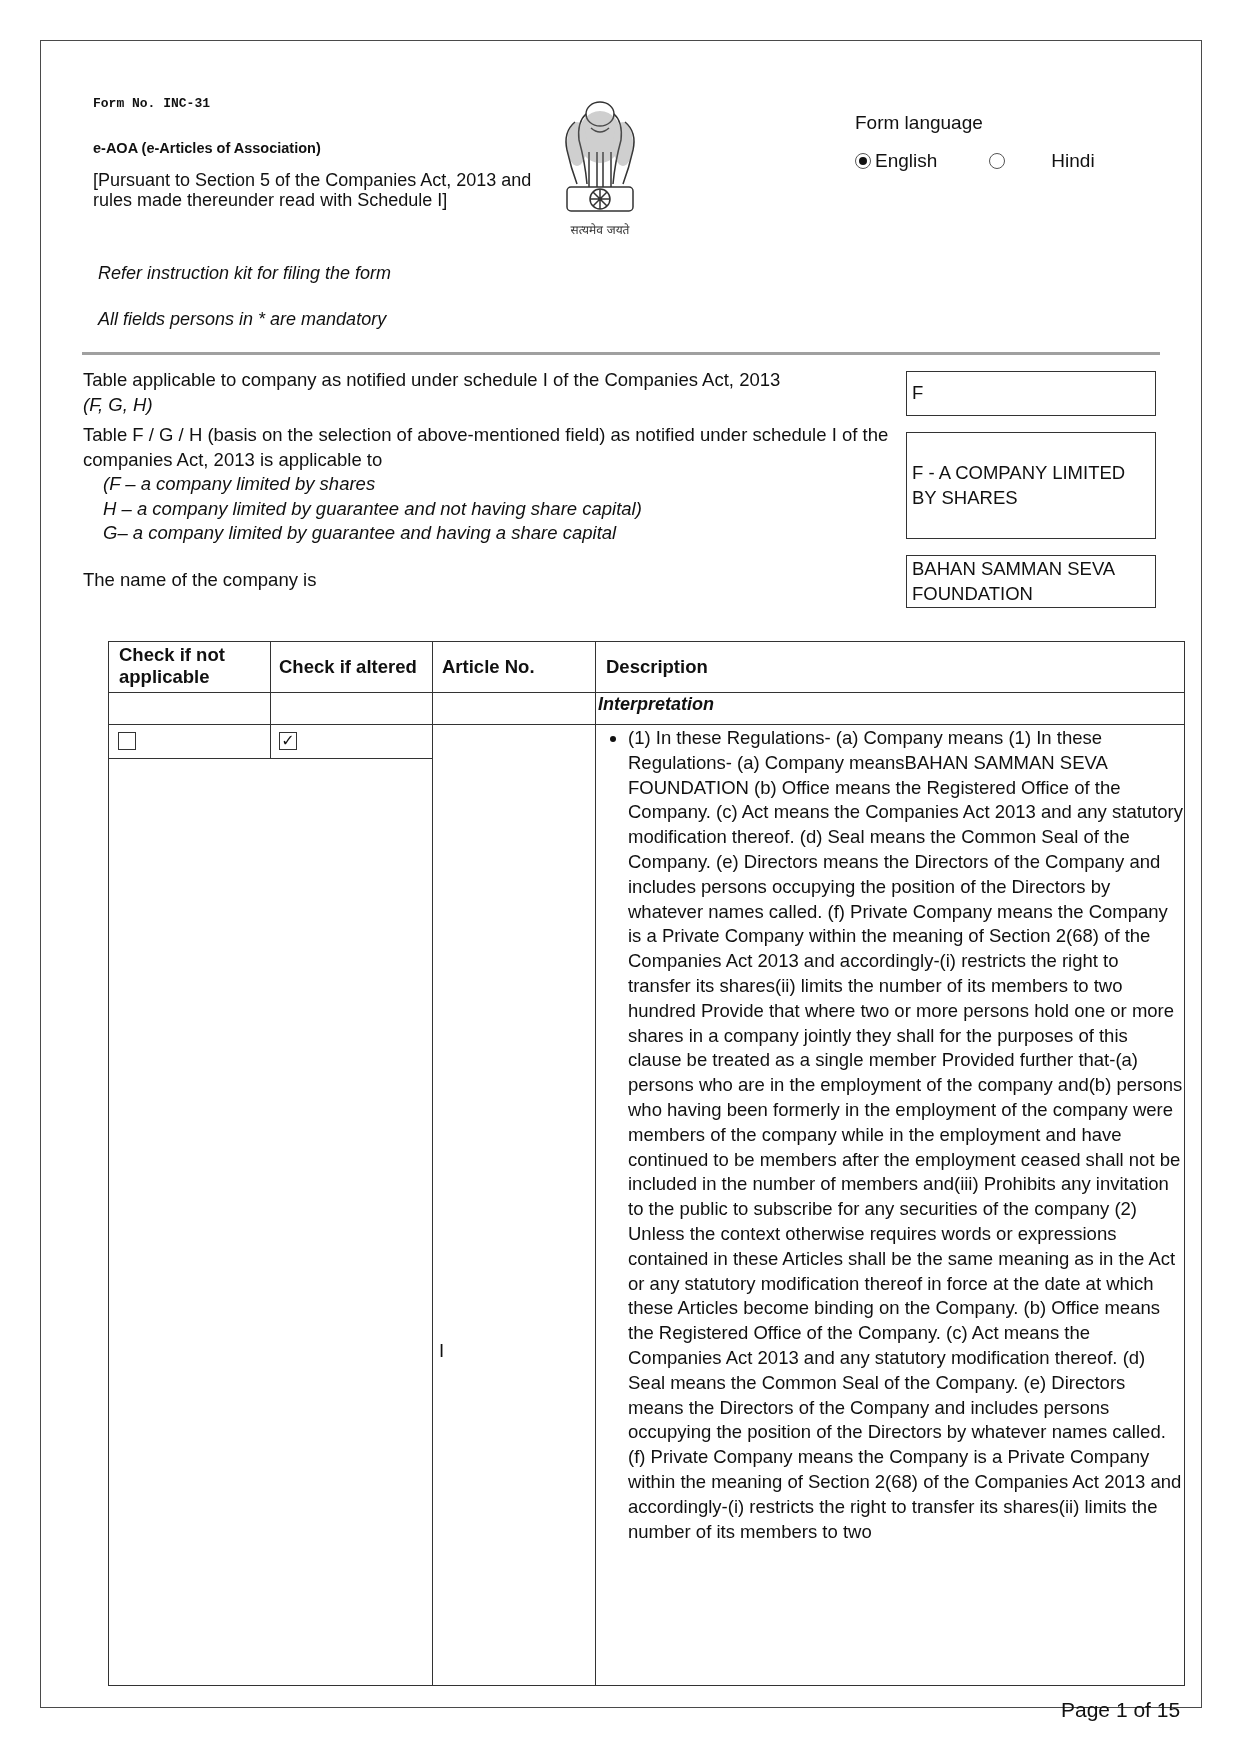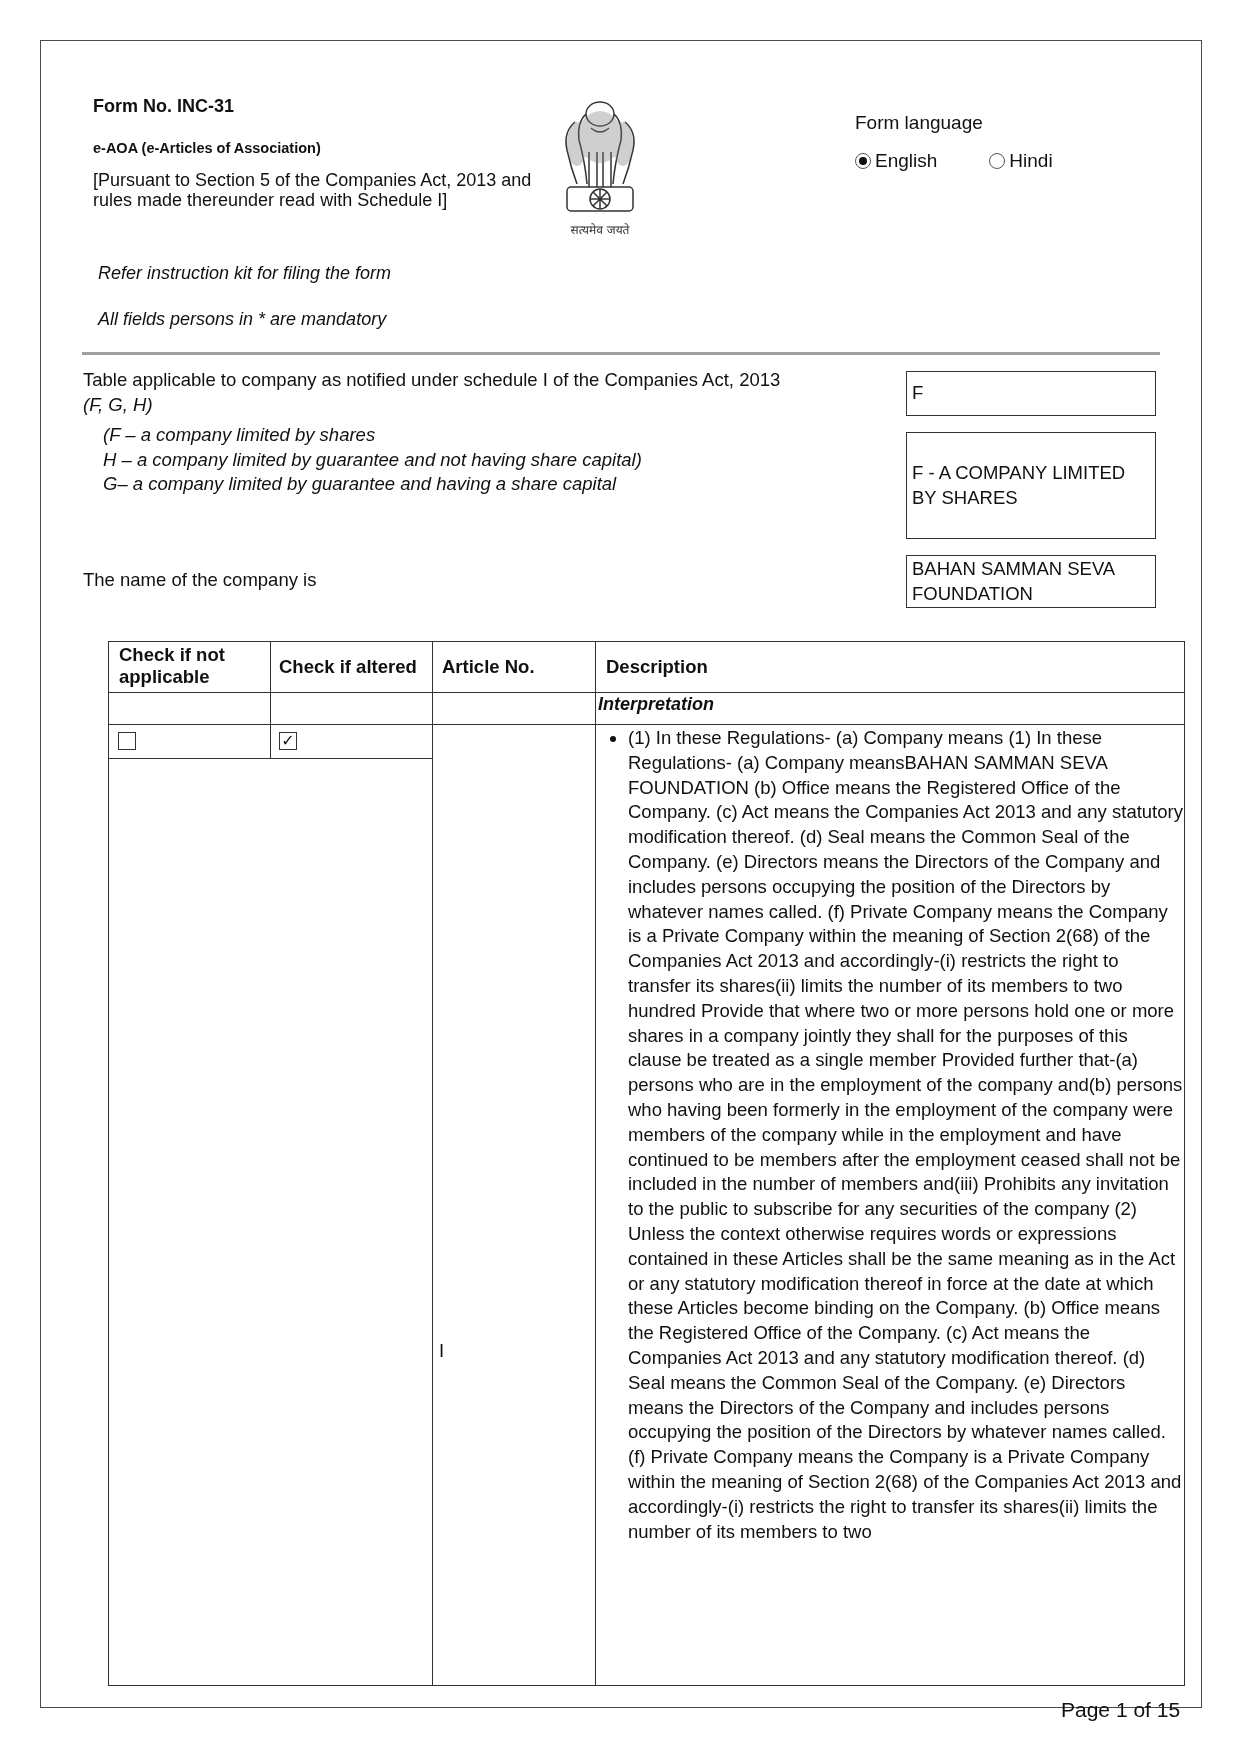--- a/index.html
+++ b/index.html
@@ -5,31 +5,31 @@
     html, body { margin: 0; padding: 0; background: #ffffff; }
     body {
       width: 1247px; height: 1756px; position: relative; overflow: hidden;
       font-family: "Liberation Sans", "DejaVu Sans", sans-serif; color: #111;
     }
     .frame {
       position: absolute; left: 40px; top: 40px; width: 1162px; height: 1668px;
       border: 1.5px solid #4a4a4a; box-sizing: border-box;
     }
     .abs { position: absolute; }
-    .form-no { left: 93px; top: 96px; font-size: 18px; font-weight: bold; }
+    .form-no { left: 93px; top: 96px; font-size: 13px; font-weight: bold; font-family: Liberation Mono, monospace; }
     .eaoa { left: 93px; top: 140px; font-size: 14.5px; font-weight: bold; }
     .pursuant { left: 93px; top: 170px; width: 440px; font-size: 18px; line-height: 20px; }
     .emblem { left: 555px; top: 92px; width: 90px; height: 150px; }
     .form-lang-label { left: 855px; top: 112px; font-size: 19px; }
     .radio-row { left: 855px; top: 150px; font-size: 19px; display: flex; align-items: center; }
     .radio { width: 16px; height: 16px; border: 1.3px solid #555; border-radius: 50%;
       box-sizing: border-box; display: inline-flex; align-items: center; justify-content: center; margin-right: 4px; }
     .radio.checked::after { content: ""; width: 8px; height: 8px; border-radius: 50%; background: #111; }
     .radio-item { display: inline-flex; align-items: center; }
-    .radio-item + .radio-item { margin-left: 52px; }
+    .radio-item + .radio-item { margin-left: 52px; gap: 42px; }
     .italic { font-style: italic; font-size: 18px; }
     .refer { left: 98px; top: 263px; }
     .mandatory { left: 98px; top: 309px; }
     .hr { left: 82px; top: 352px; width: 1078px; height: 3px; background: #a0a0a0; }
 
     .q-text { left: 83px; font-size: 18.5px; line-height: 24.5px; }
     .q1 { top: 368px; width: 820px; }
     .q2 { top: 423px; width: 820px; }
     .q2 .sub { font-style: italic; padding-left: 20px; display: block; }
     .q3 { top: 568px; }
@@ -110,20 +110,21 @@
 <div class="abs italic mandatory">All fields persons in * are mandatory</div>
 <div class="abs hr"></div>
 
 <div class="abs q-text q1">
   <span>Table applicable to company as notified under schedule I of the Companies Act, 2013</span><br>
   <i>(F, G, H)</i>
 </div>
 <div class="box box1">F</div>
 
 <div class="abs q-text q2">
+  <span>Table F / G / H (basis on the selection of above-mentioned field) as notified under schedule I of the companies Act, 2013 is applicable to</span>
   <span class="sub">(F – a company limited by shares</span>
   <span class="sub">H – a company limited by guarantee and not having share capital)</span>
   <span class="sub">G– a company limited by guarantee and having a share capital</span>
 </div>
 <div class="box box2">
   <span>F - A COMPANY LIMITED BY SHARES</span>
 </div>
 
 <div class="abs q-text q3">The name of the company is</div>
 <div class="box box3">BAHAN SAMMAN SEVA FOUNDATION</div>

